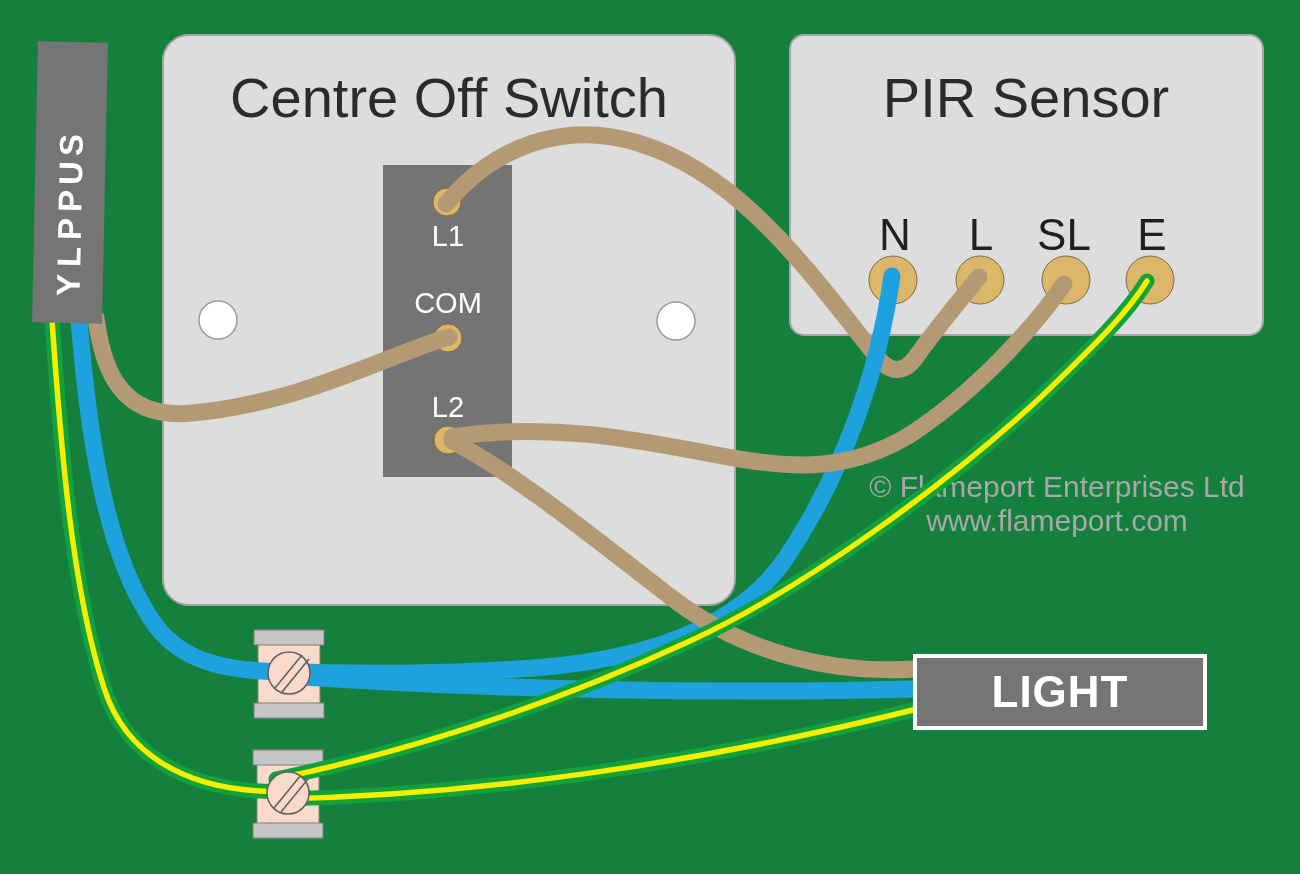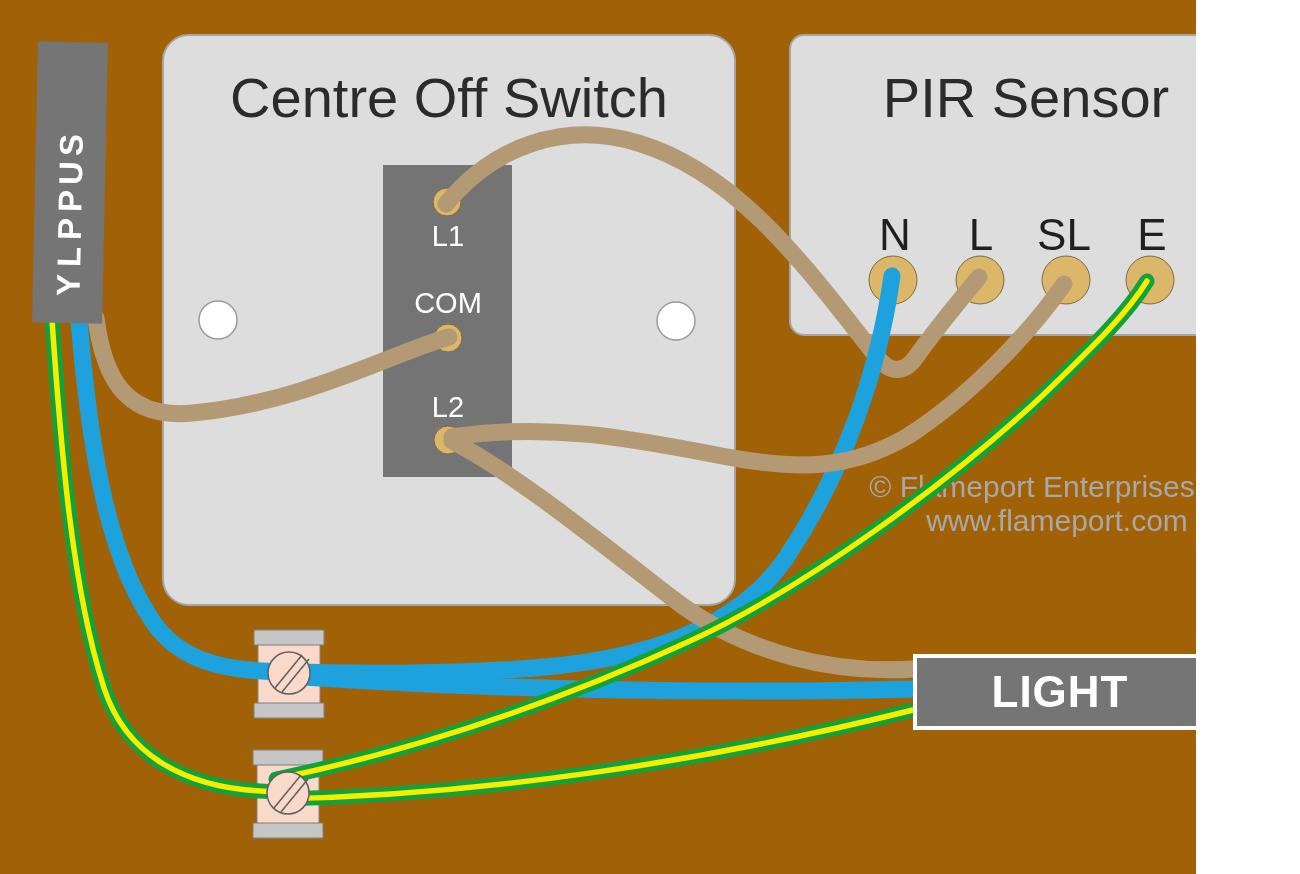--- a/index.html
+++ b/index.html
@@ -1,20 +1,20 @@
 <!DOCTYPE html>
 <html><head>
 <meta charset="utf-8">
 <style>
   html, body { margin: 0; padding: 0; background: #ffffff; }
   #stage {
     position: relative;
-    width: 1196px;
+    width: 1300px;
     height: 874px;
-    background: #a16207;
+    background: #15803d;
     font-family: "Liberation Sans", sans-serif;
     overflow: hidden;
   }
   svg text { font-family: "Liberation Sans", sans-serif; }
   .box-title   { font-size: 56px; fill: #2b2b2b; text-anchor: middle; }
   .term-dark   { font-size: 44px; fill: #1f1f1f; text-anchor: middle; }
   .term-white  { font-size: 29px; fill: #ffffff; text-anchor: middle; }
   .watermark   { font-size: 30px; fill: #a8a8a8; text-anchor: middle; }
   .light-label { font-size: 44px; font-weight: bold; fill: #ffffff; text-anchor: middle; letter-spacing: 1px; }
   .supply-letter { font-size: 33px; font-weight: bold; fill: #ffffff; text-anchor: middle; }

